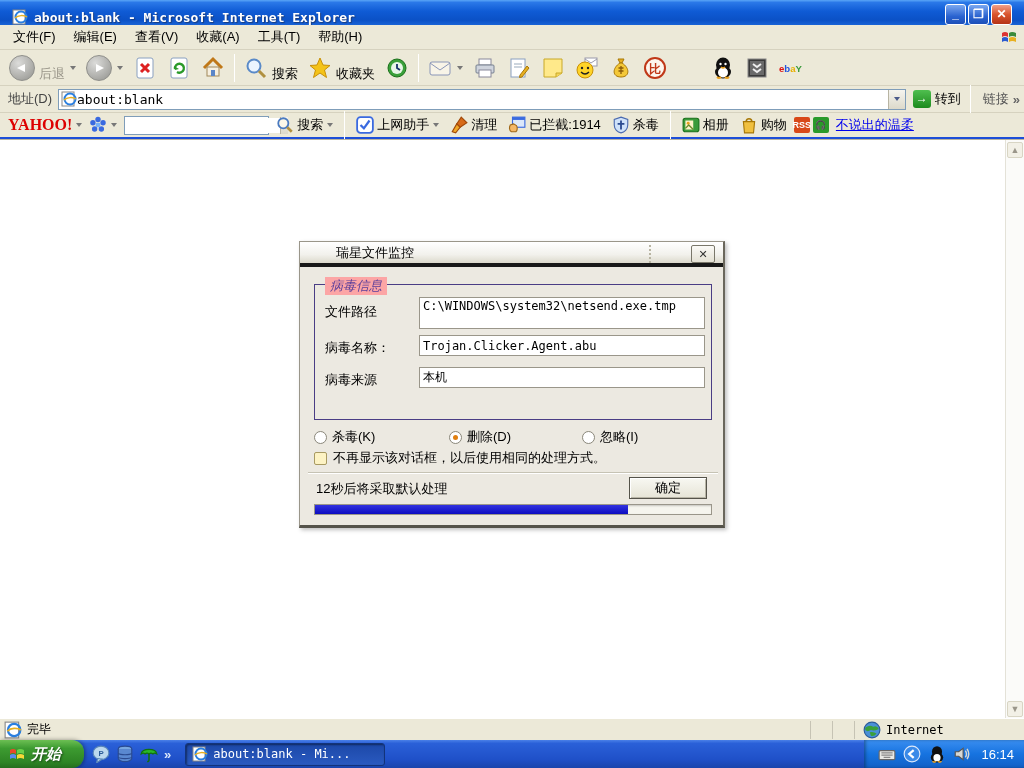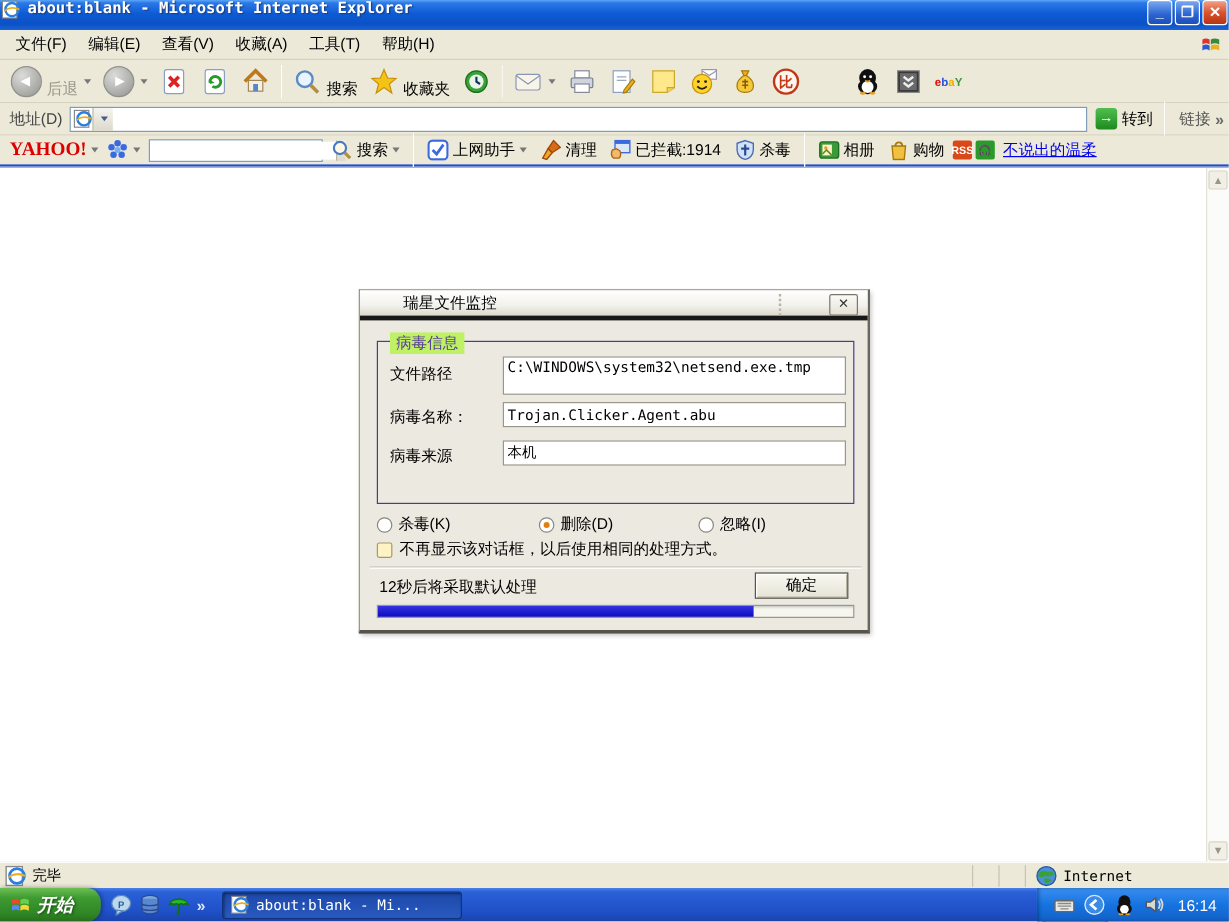--- a/index.html
+++ b/index.html
@@ -3,21 +3,21 @@
 <meta charset="utf-8">
 <style>
   * { margin:0; padding:0; box-sizing:border-box; }
   html,body { width:1024px; height:768px; overflow:hidden; }
   body { font-family:"Liberation Sans", sans-serif; font-size:13px; color:#000; }
   .screen { position:relative; width:1024px; height:768px; background:#ece9d8; }
 
   
   .titlebar { position:absolute; left:0; top:0; width:1024px; height:25px;
     background:linear-gradient(180deg,#5aa6f7 0%,#2a78e8 10%,#0f5bd5 45%,#0b51c6 80%,#1963d6 100%);
-    display:flex; align-items:flex-start; padding:0 1px; }
+    display:flex; align-items:flex-end; padding:0 12px; }
   .titlebar .title-text { color:#fff; font-weight:bold; font-family:"DejaVu Sans Mono", monospace;
     font-size:13px; margin-left:6px; flex:1; text-shadow:1px 1px 1px #1b3c7a; white-space:nowrap; overflow:hidden; }
   .winbtn { width:21px; height:21px; margin-left:2px; border:1px solid #fff; border-radius:3px;
     color:#fff; font-weight:bold; font-size:12px; line-height:19px; text-align:center;
     background:linear-gradient(180deg,#7ba8f0,#2a63d0 60%,#1c4fb8); }
   .winbtn.close { background:linear-gradient(180deg,#f0a08a,#d9542c 50%,#b53416); }
   .ie-page-icon { width:16px; height:16px; display:inline-block; flex:0 0 auto; }
 
   
   .menubar { position:absolute; left:0; top:25px; width:1024px; height:25px; background:#ece9d8;
@@ -77,21 +77,21 @@
   .dialog { position:absolute; left:299px; top:240px; width:426px; height:287px;
     background:#ece9e1; border:1px solid #9a968a; border-right:2px solid #6a675c; border-bottom:3px solid #55534a;
     box-shadow:2px 2px 4px rgba(0,0,0,.25); }
   .dlg-title { position:relative; height:25px; background:linear-gradient(180deg,#ffffff,#f2f1ec 60%,#dcd9cc);
     border-bottom:4px solid #181818; display:flex; align-items:center; padding:0 8px; }
   .dlg-title-text { margin-left:28px; font-size:13px; }
   .dlg-dots { position:absolute; right:72px; top:3px; height:18px; border-left:2px dotted #b8b4a2; }
   .dlg-close { position:absolute; right:8px; top:3px; width:24px; height:18px; background:linear-gradient(180deg,#fbfaf7,#e4e1d4);
     border:1px solid #7a776a; border-radius:2px; text-align:center; line-height:16px; font-size:11px; color:#333; }
   .groupbox { position:absolute; left:14px; top:42px; width:398px; height:136px; border:1px solid #4a3d85; }
-  .group-label { position:absolute; left:10px; top:-8px; background:#bef264; padding:0 5px; color:#5a3e9b; font-size:13px; }
+  .group-label { position:absolute; left:10px; top:-8px; background:#fca5a5; padding:0 5px; color:#5a3e9b; font-size:13px;font-style:italic; }
   .fld-label { position:absolute; left:10px; font-size:13px; }
   .fld-input { position:absolute; left:104px; width:286px; background:#fff; border:1px solid #9a968a;
     font-family:"DejaVu Sans Mono", monospace; font-size:12px; padding:1px 3px; outline:none; }
   .radio-row { position:absolute; left:14px; top:186px; width:398px; display:flex; }
   .radio { display:flex; align-items:center; gap:5px; }
   .radio-dot { width:13px; height:13px; border-radius:50%; background:#fff; border:1px solid #8a877a; position:relative; }
   .radio.checked .radio-dot:after { content:""; position:absolute; left:3px; top:3px; width:5px; height:5px; border-radius:50%; background:#e07f10; }
   .chk-row { position:absolute; left:14px; top:207px; display:flex; align-items:center; gap:6px; }
   .chk-box { width:13px; height:13px; background:#fdf3c4; border:1px solid #a89a62; border-radius:2px; }
   .dlg-sep { position:absolute; left:8px; top:230px; width:410px; border-top:1px solid #c6c3b4; border-bottom:1px solid #fff; }
@@ -290,20 +290,21 @@
   </div>
 
   <div class="addressbar">
     <span class="addr-label">地址(D)</span>
     <div class="addr-input-wrap">
       <svg class="ie-page-icon" viewBox="0 0 16 16">
           <rect x="1" y="1" width="12" height="14" fill="#fff" stroke="#888"></rect>
           <circle cx="9" cy="8" r="5.5" fill="none" stroke="#2a7fe0" stroke-width="2"></circle>
           <path d="M3 9c3-3 9-3 12-1" stroke="#e8b020" stroke-width="1.5" fill="none"></path>
         </svg>
+      <input class="addr-input" value="about:blank" style="">
       <div class="combo-arrow">
           <span class="dd"></span>
         </div>
     </div>
     <div class="go-btn">
       <span class="go-icon">→</span>
       <span>转到</span>
     </div>
     <div class="tsep"></div>
     <span class="links-lbl">链接</span>

